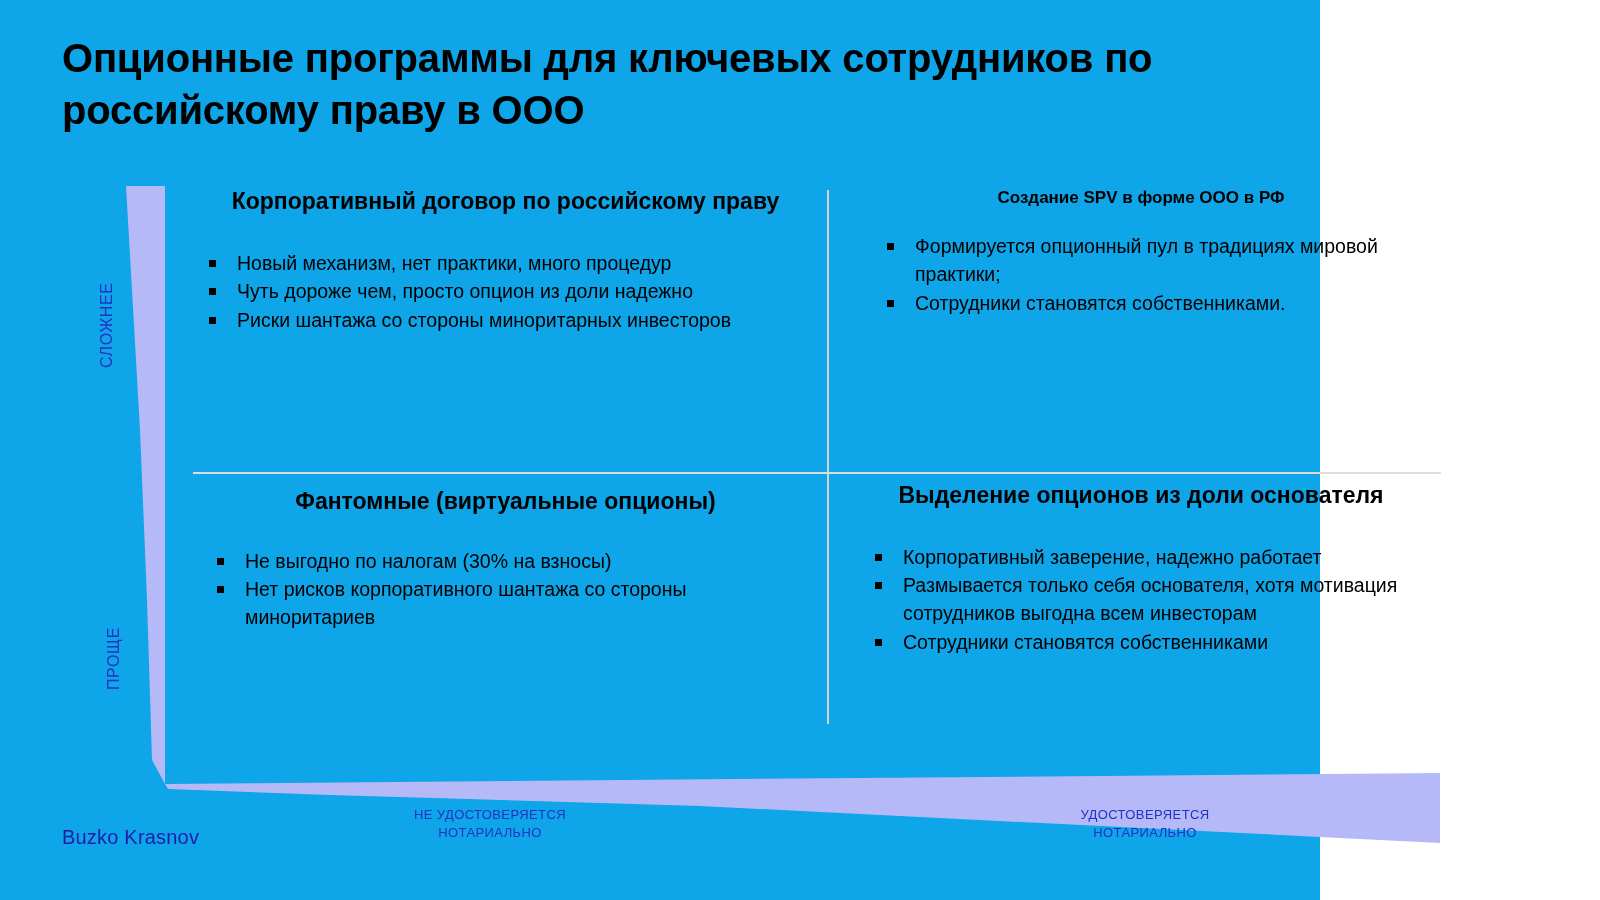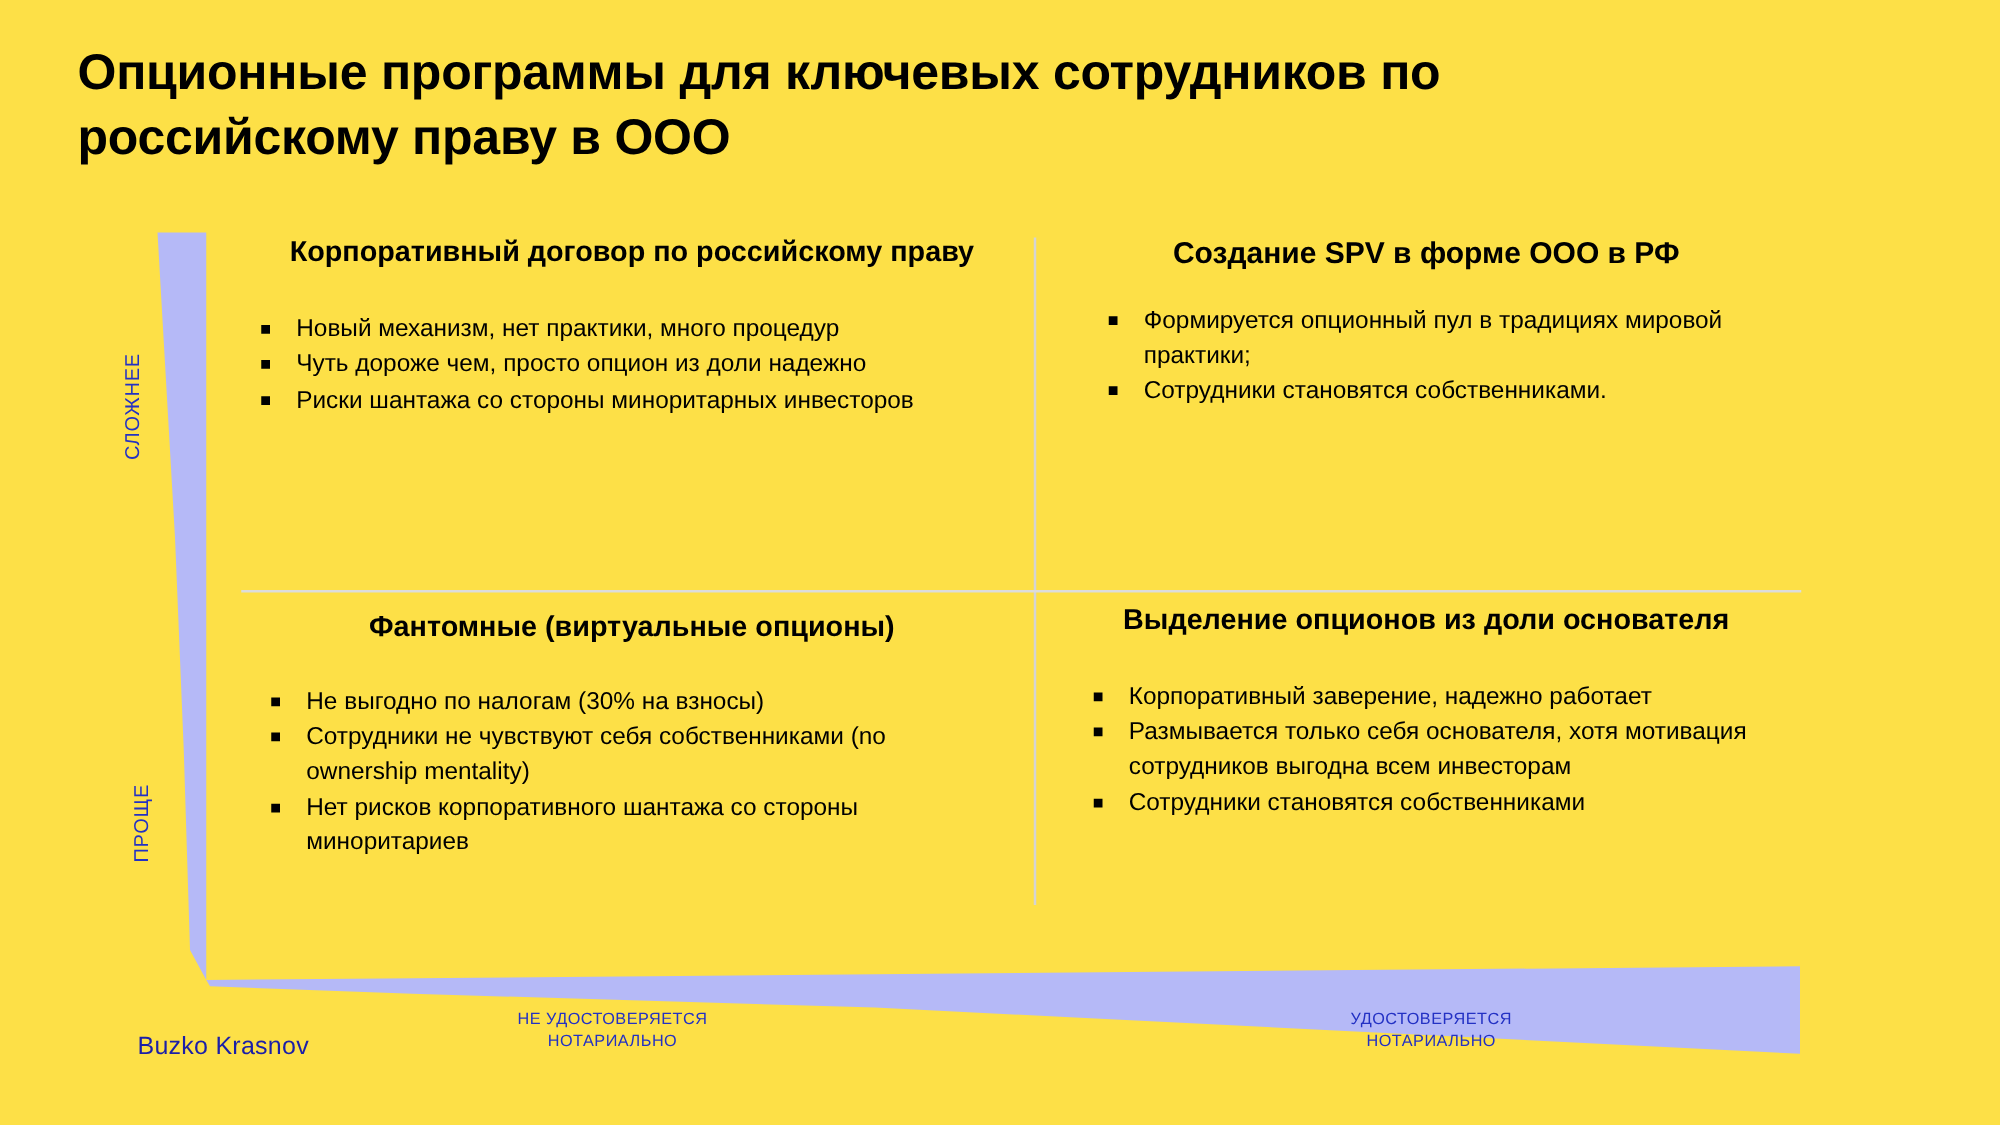--- a/index.html
+++ b/index.html
@@ -2,21 +2,21 @@
 <html><head>
 <meta charset="utf-8">
 <style>
   * { box-sizing: border-box; margin: 0; padding: 0; }
   html, body {
     width: 1600px; height: 900px;
     background: #ffffff;
     font-family: "Liberation Sans", "DejaVu Sans", sans-serif;
     overflow: hidden;
   }
-  .slide { position: relative; width: 1600px; height: 900px; background:#fde047; }
+  .slide { position: relative; width: 1320px; height: 900px; background:#0ea5e9; }
 
   
   .title {
     position: absolute;
     left: 62px; top: 32px; width: 1340px;
     font-size: 40px; font-weight: bold; line-height: 1.30;
     color: #000000;
     letter-spacing: -0.2px;
   }
 
@@ -75,21 +75,21 @@
   .quad { position: absolute; }
   .q-tl { left: 0px;   top: 0px;   width: 625px; height: 280px; }
   .q-tr { left: 648px; top: 0px;   width: 600px; height: 280px; }
   .q-bl { left: 0px;   top: 300px; width: 625px; height: 238px; }
   .q-br { left: 648px; top: 294px; width: 600px; height: 244px; }
 
   .q-title {
     font-size: 23px; font-weight: bold; color: #000;
     text-align: center; line-height: 1.38;
   }
-  .q-tr .q-title { font-size: 24px; }
+  .q-tr .q-title { font-size: 17px; }
   .q-br .q-title { font-size: 23px; }
 
   ul.bullets { list-style: none; margin: 16px; padding: 0; }
   ul.bullets li {
     position: relative;
     font-size: 19.5px;
     color: #000;
     line-height: 1.42;
     padding-left: 40px;
     margin-bottom: 1px;
@@ -105,21 +105,20 @@
   .q-bl ul.bullets { margin-top: 30px; margin-left: 12px; }
   .q-br ul.bullets { margin-top: 32px; margin-left: 22px; }
 
   
   .brand {
     position: absolute;
     left: 62px; top: 826px;
     font-size: 20px; font-weight: normal;
     color: #1B1FA8;
     letter-spacing: 0.2px;
-    margin-left: 48px;
   }
 </style>
 </head>
 <body>
 
 <div class="slide">
 
   <div class="title">Опционные программы для ключевых сотрудников по российскому праву в ООО</div>
 
   <svg class="axis-arrows" viewBox="0 0 1600 900" width="1600" height="900">
@@ -160,21 +159,20 @@
       <ul class="bullets">
         <li><span class="sq"></span><span>Формируется опционный пул в традициях мировой практики;</span></li>
         <li><span class="sq"></span><span>Сотрудники становятся собственниками.</span></li>
       </ul>
     </div>
 
     <div class="quad q-bl">
       <div class="q-title">Фантомные (виртуальные опционы)</div>
       <ul class="bullets">
         <li><span class="sq"></span><span>Не выгодно по налогам (30% на взносы)</span></li>
-        <li><span class="sq"></span><span>Сотрудники не чувствуют себя собственниками (no ownership mentality)</span></li>
         <li><span class="sq"></span><span>Нет рисков корпоративного шантажа со стороны миноритариев</span></li>
       </ul>
     </div>
 
     <div class="quad q-br">
       <div class="q-title">Выделение опционов из доли основателя</div>
       <ul class="bullets">
         <li><span class="sq"></span><span>Корпоративный заверение, надежно работает</span></li>
         <li><span class="sq"></span><span>Размывается только себя основателя, хотя мотивация сотрудников выгодна всем инвесторам</span></li>
         <li><span class="sq"></span><span>Сотрудники становятся собственниками</span></li>

